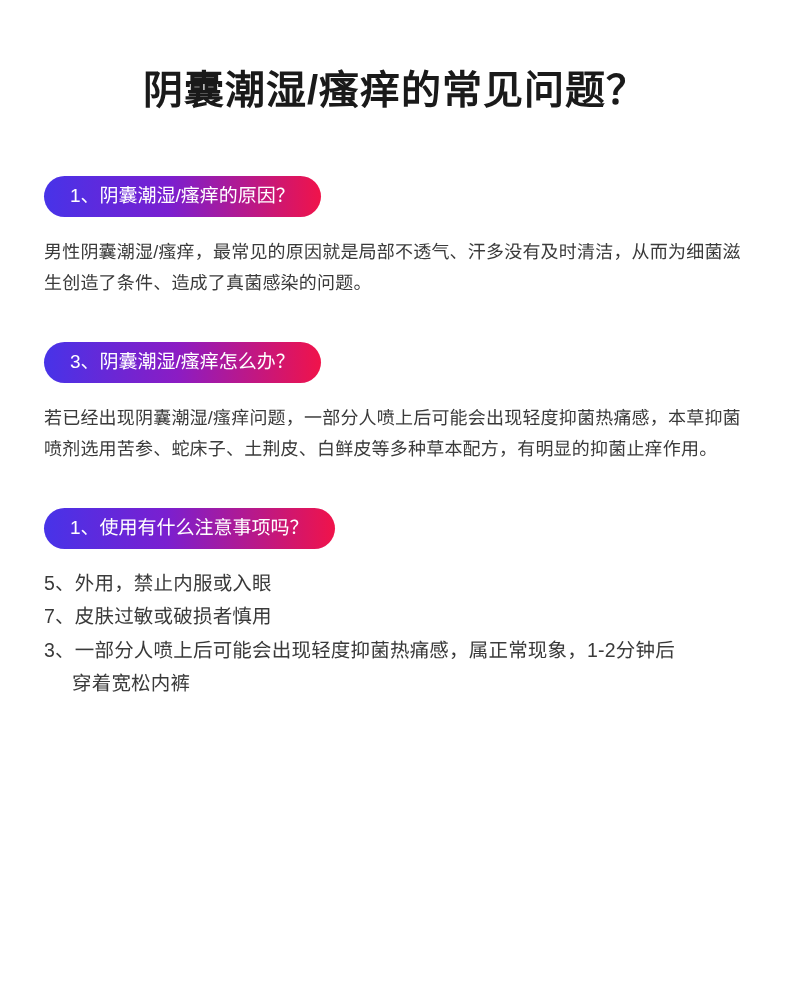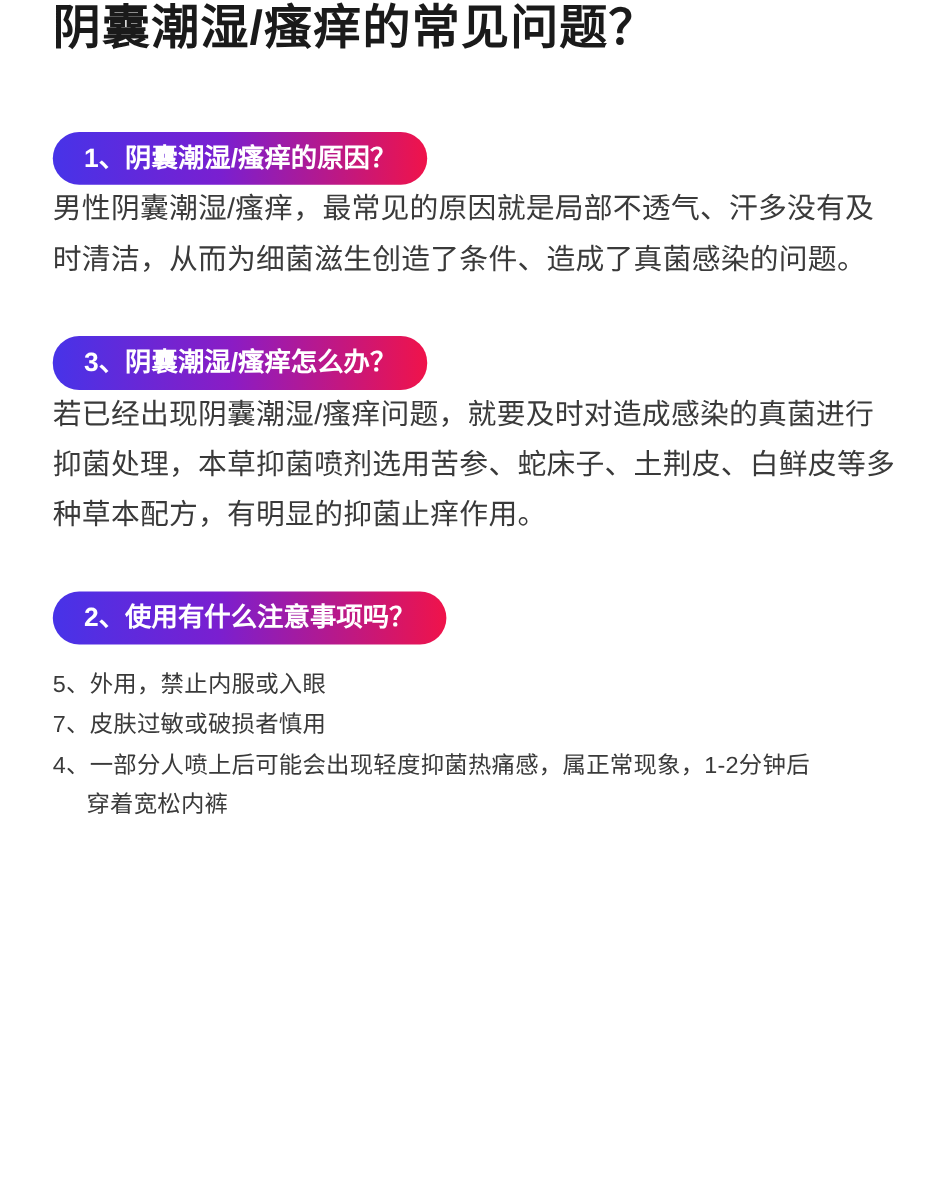--- a/index.html
+++ b/index.html
@@ -15,57 +15,58 @@
     overflow: hidden;
   }
   .page {
     width: 790px;
     height: 1000px;
     box-sizing: border-box;
     padding: 0 44px;
     position: relative;
   }
   .page-title {
-    text-align: left;
+    text-align: center;
     font-size: 40px;
     font-weight: bold;
     letter-spacing: 1px;
     color: #1a1a1a;
+    padding-top: 66px;
     padding-bottom: 0;
     line-height: 1.2;
   }
   .qa-block {
     margin-top: 42px;
   }
   .qa-block.first {
     margin-top: 62px;
   }
   .pill {
     display: inline-block;
     color: #ffffff;
-    font-size: 22px;
-    font-weight: bold;
+    font-size: 19px;
+    font-weight: normal;
     padding: 9px 26px 10px 26px;
     border-radius: 22px;
     background: linear-gradient(90deg, #4733e8 0%, #7a1fd0 45%, #f0134a 100%);
     line-height: 1.15;
     white-space: nowrap;
   }
   .pill.p2 {
     background: linear-gradient(90deg, #4733e8 0%, #8b1cc4 48%, #f0134a 100%);
   }
   .pill.p3 {
     background: linear-gradient(90deg, #4733e8 0%, #8b1cc4 50%, #f0134a 100%);
   }
   .pill.p4 {
     background: linear-gradient(90deg, #4733e8 0%, #7a1fd0 42%, #f0134a 100%);
   }
   .answer {
-    margin-top: 0;
-    font-size: 24px;
+    margin-top: 20px;
+    font-size: 18px;
     line-height: 1.75;
     color: #3a3a3a;
     letter-spacing: 0.2px;
   }
   .answer .hl {
     color: #ff0000;
   }
   .list-line {
     font-size: 19.5px;
     line-height: 1.72;
@@ -87,33 +88,33 @@
 
   <div class="page-title">阴囊潮湿/瘙痒的常见问题？</div>
 
   <div class="qa-block first">
     <div class="pill p1">1、阴囊潮湿/瘙痒的原因？</div>
     <div class="answer">男性阴囊潮湿/瘙痒，最常见的原因就是局部不透气、汗多没有及时清洁，从而为细菌滋生创造了条件、造成了真菌感染的问题。</div>
   </div>
 
   <div class="qa-block">
     <div class="pill p2">3、阴囊潮湿/瘙痒怎么办？</div>
-    <div class="answer">若已经出现阴囊潮湿/瘙痒问题，就要及时对造成感染的真菌进行抑菌处理，本草抑菌喷剂选用苦参、蛇床子、土荆皮、白鲜皮等多种草本配方，有明显的抑菌止痒作用。</div>
+    <div class="answer">若已经出现阴囊潮湿/瘙痒问题，一部分人喷上后可能会出现轻度抑菌热痛感，本草抑菌喷剂选用苦参、蛇床子、土荆皮、白鲜皮等多种草本配方，有明显的抑菌止痒作用。</div>
   </div>
 
 
   <div class="qa-block">
-    <div class="pill p4">2、使用有什么注意事项吗？</div>
+    <div class="pill p4">1、使用有什么注意事项吗？</div>
     <div class="answer-list">
       <div class="list-line">
         <span>5、外用，禁止内服或入眼</span>
       </div>
       <div class="list-line">
         <span>7、皮肤过敏或破损者慎用</span>
       </div>
       <div class="list-line">
-        <span>4、一部分人喷上后可能会出现轻度抑菌热痛感，属正常现象，1-2分钟后</span>
+        <span>3、一部分人喷上后可能会出现轻度抑菌热痛感，属正常现象，1-2分钟后</span>
         <span class="cont">穿着宽松内裤</span>
       </div>
     </div>
   </div>
 
 </div>
 
 </body></html>

